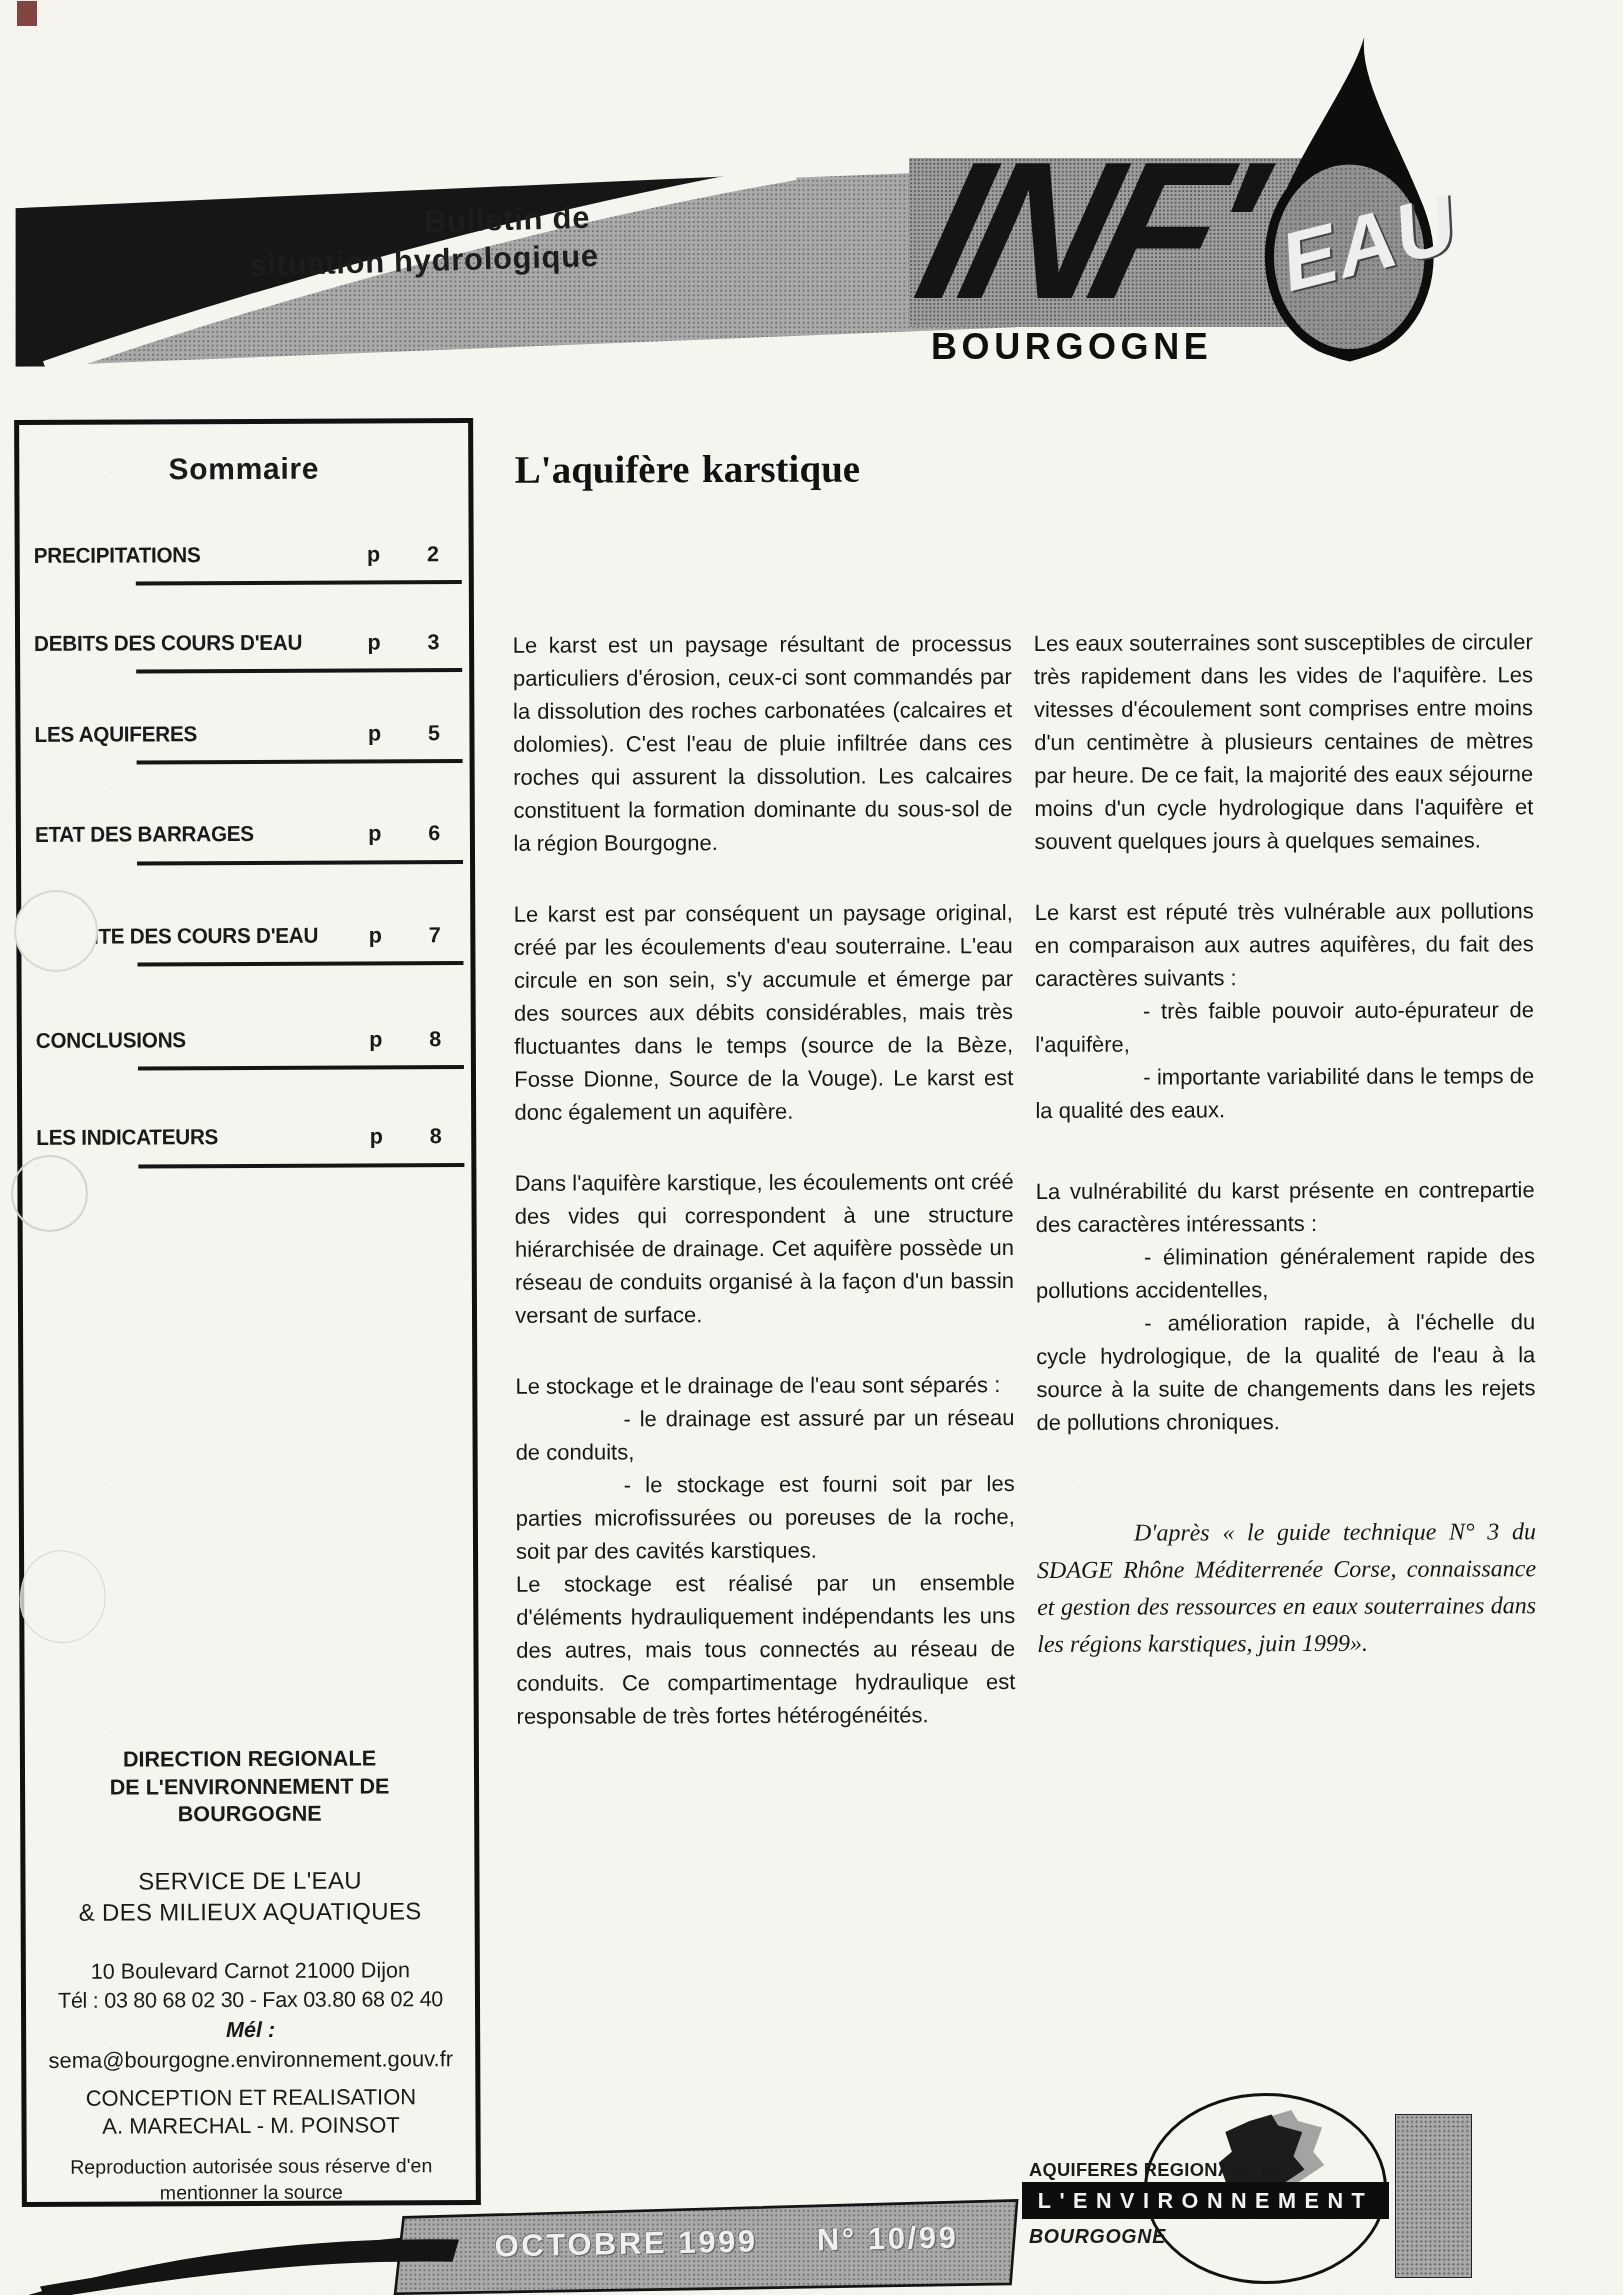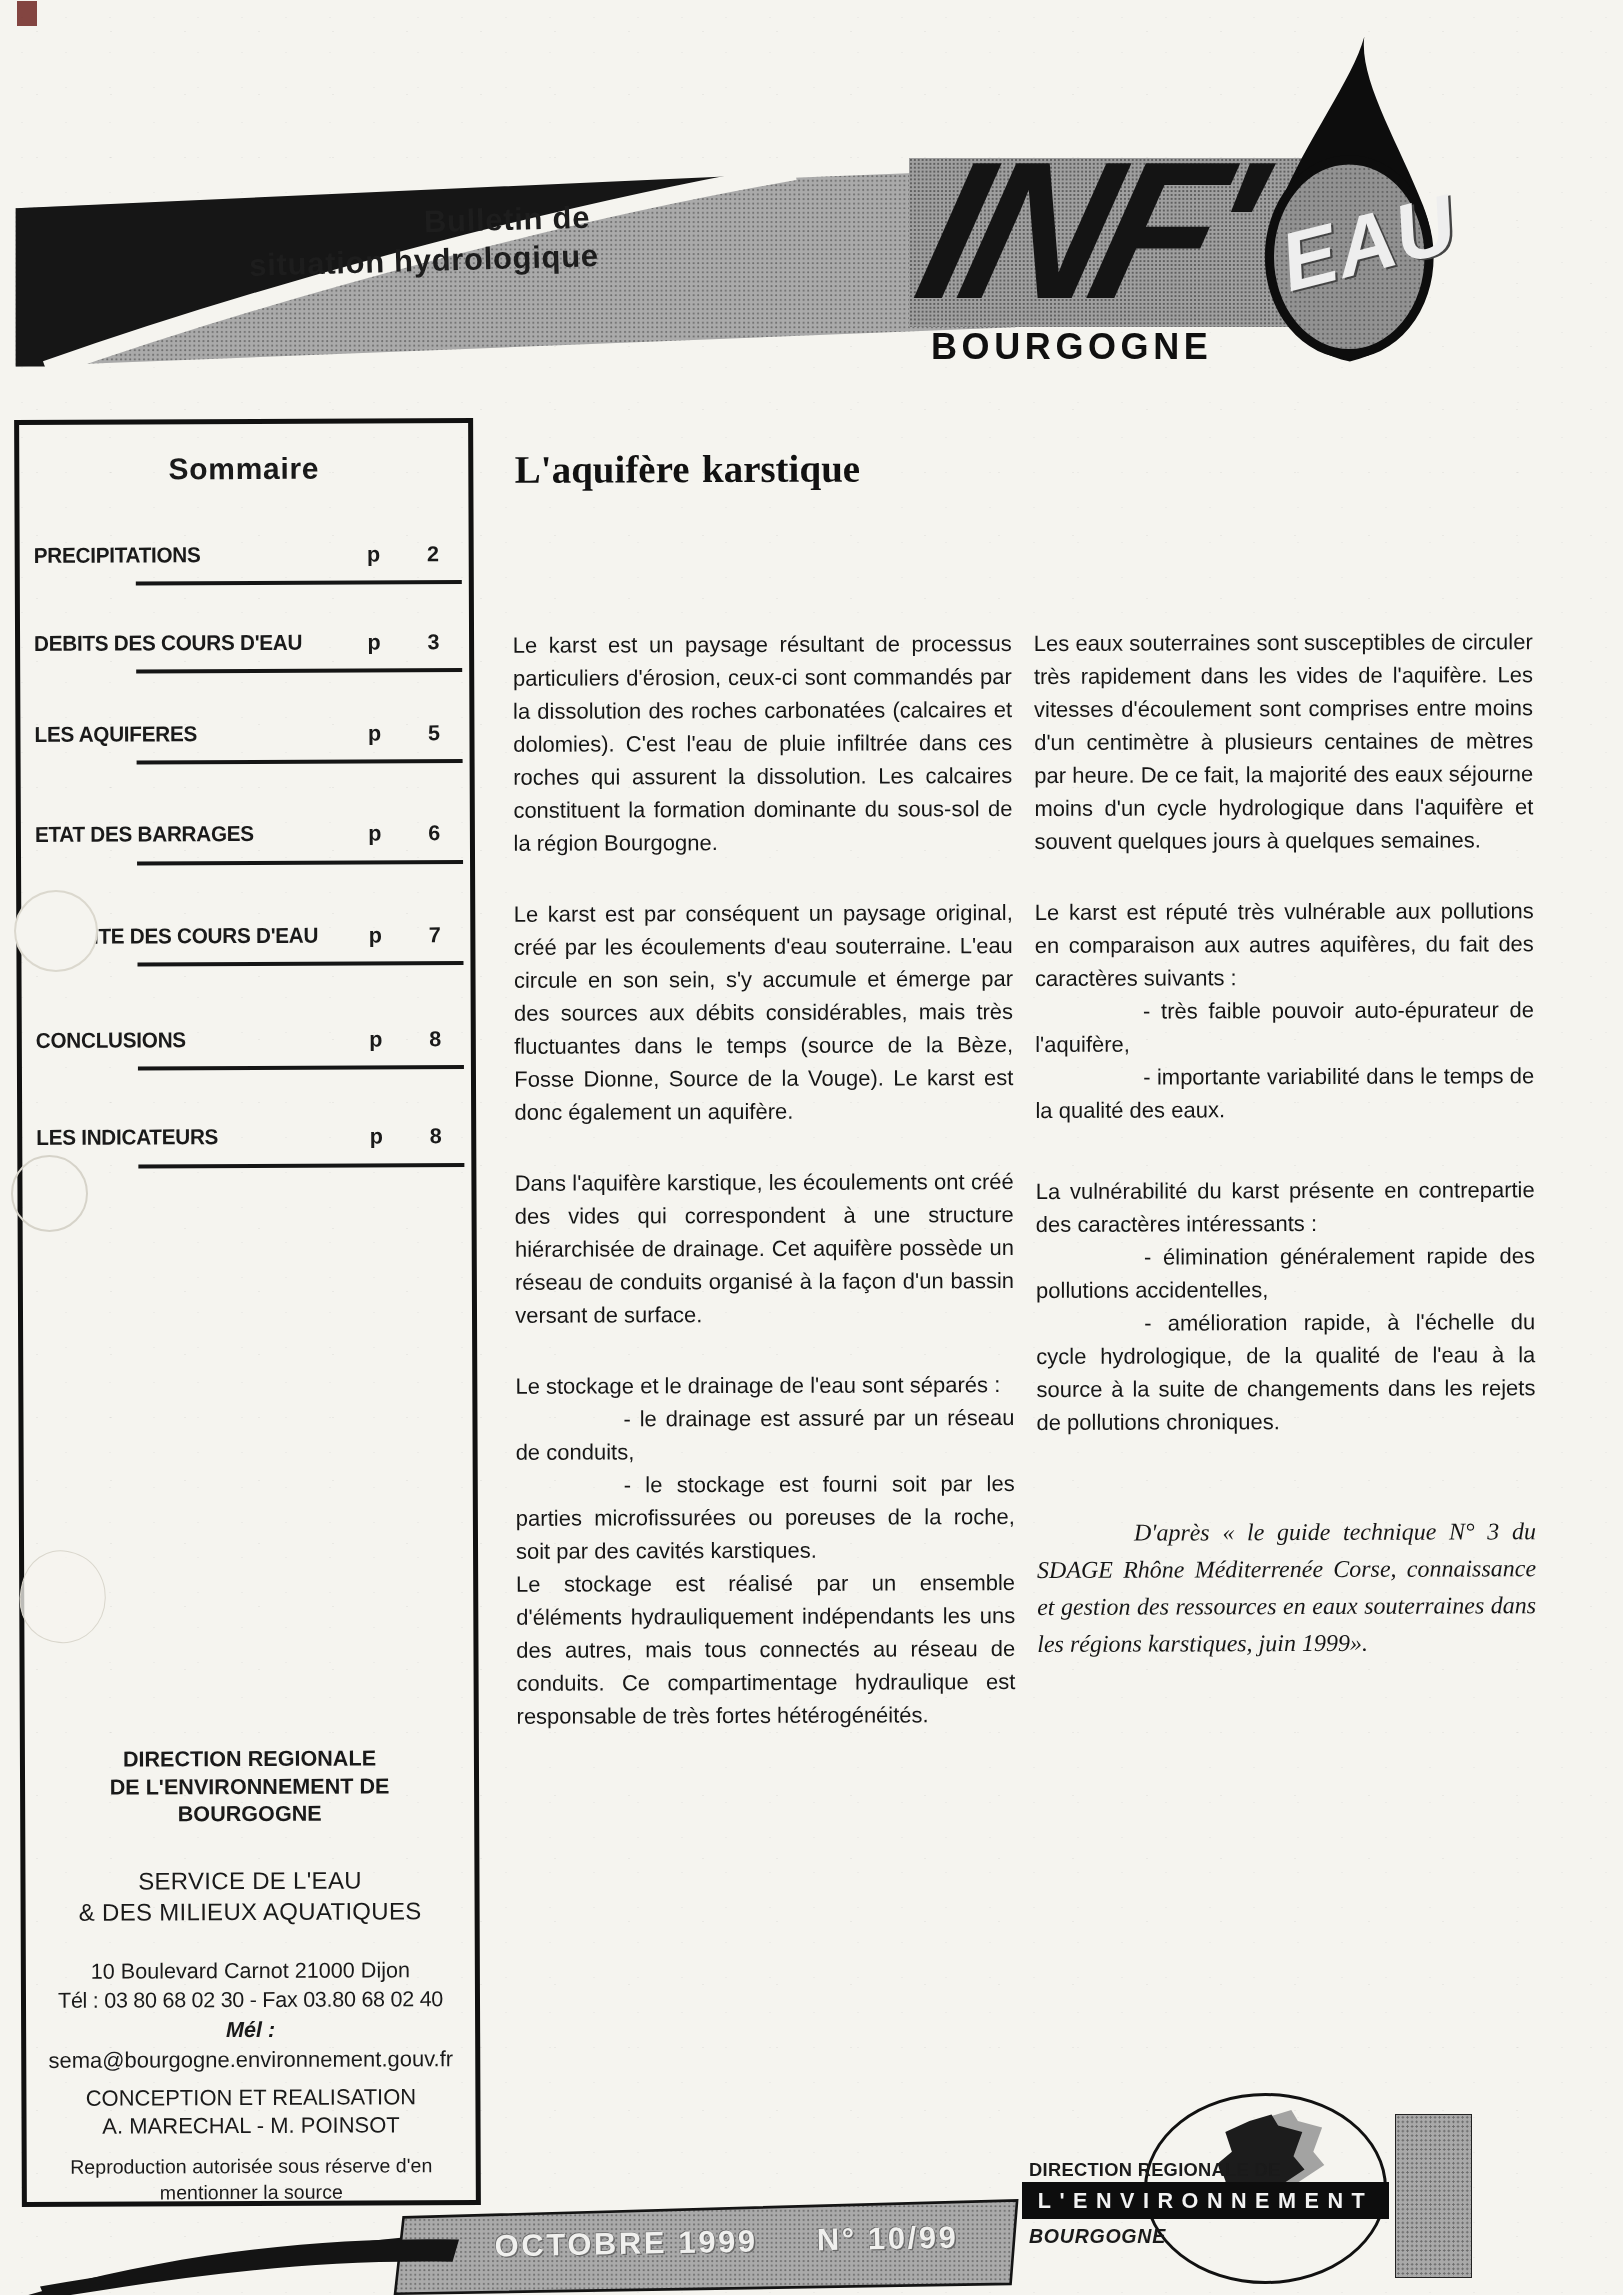--- a/index.html
+++ b/index.html
@@ -262,21 +262,21 @@
   <div class="abs footer-issue">
     <span>OCTOBRE 1999</span>
     <span>N° 10/99</span>
   </div>
 
   <div class="abs diren-circle"></div>
   <svg class="abs france-svg" viewBox="0 0 100 100">
     <path d="M38,8 L58,2 L64,12 L86,18 L78,40 L88,52 L64,68 L60,90 L38,82 L20,88 L12,62 L4,46 L18,36 L12,18 Z" fill="#8f8f8f" transform="translate(10,-2)" opacity="0.8"></path>
     <path d="M30,10 L50,4 L56,14 L78,20 L70,42 L80,54 L56,70 L52,92 L30,84 L14,90 L8,64 L2,48 L14,38 L8,20 Z" fill="#1c1c1c"></path>
   </svg>
-  <div class="abs diren-l1">DIRECTION REGIONALE DE</div>
+  <div class="abs diren-l1">AQUIFERES REGIONALE DE</div>
   <div class="abs diren-bar">
     <span>L'ENVIRONNEMENT</span>
   </div>
   <div class="abs diren-l3">BOURGOGNE</div>
   <div class="abs gray-rect halftone"></div>
 
 </div>
 
 
 </body></html>

